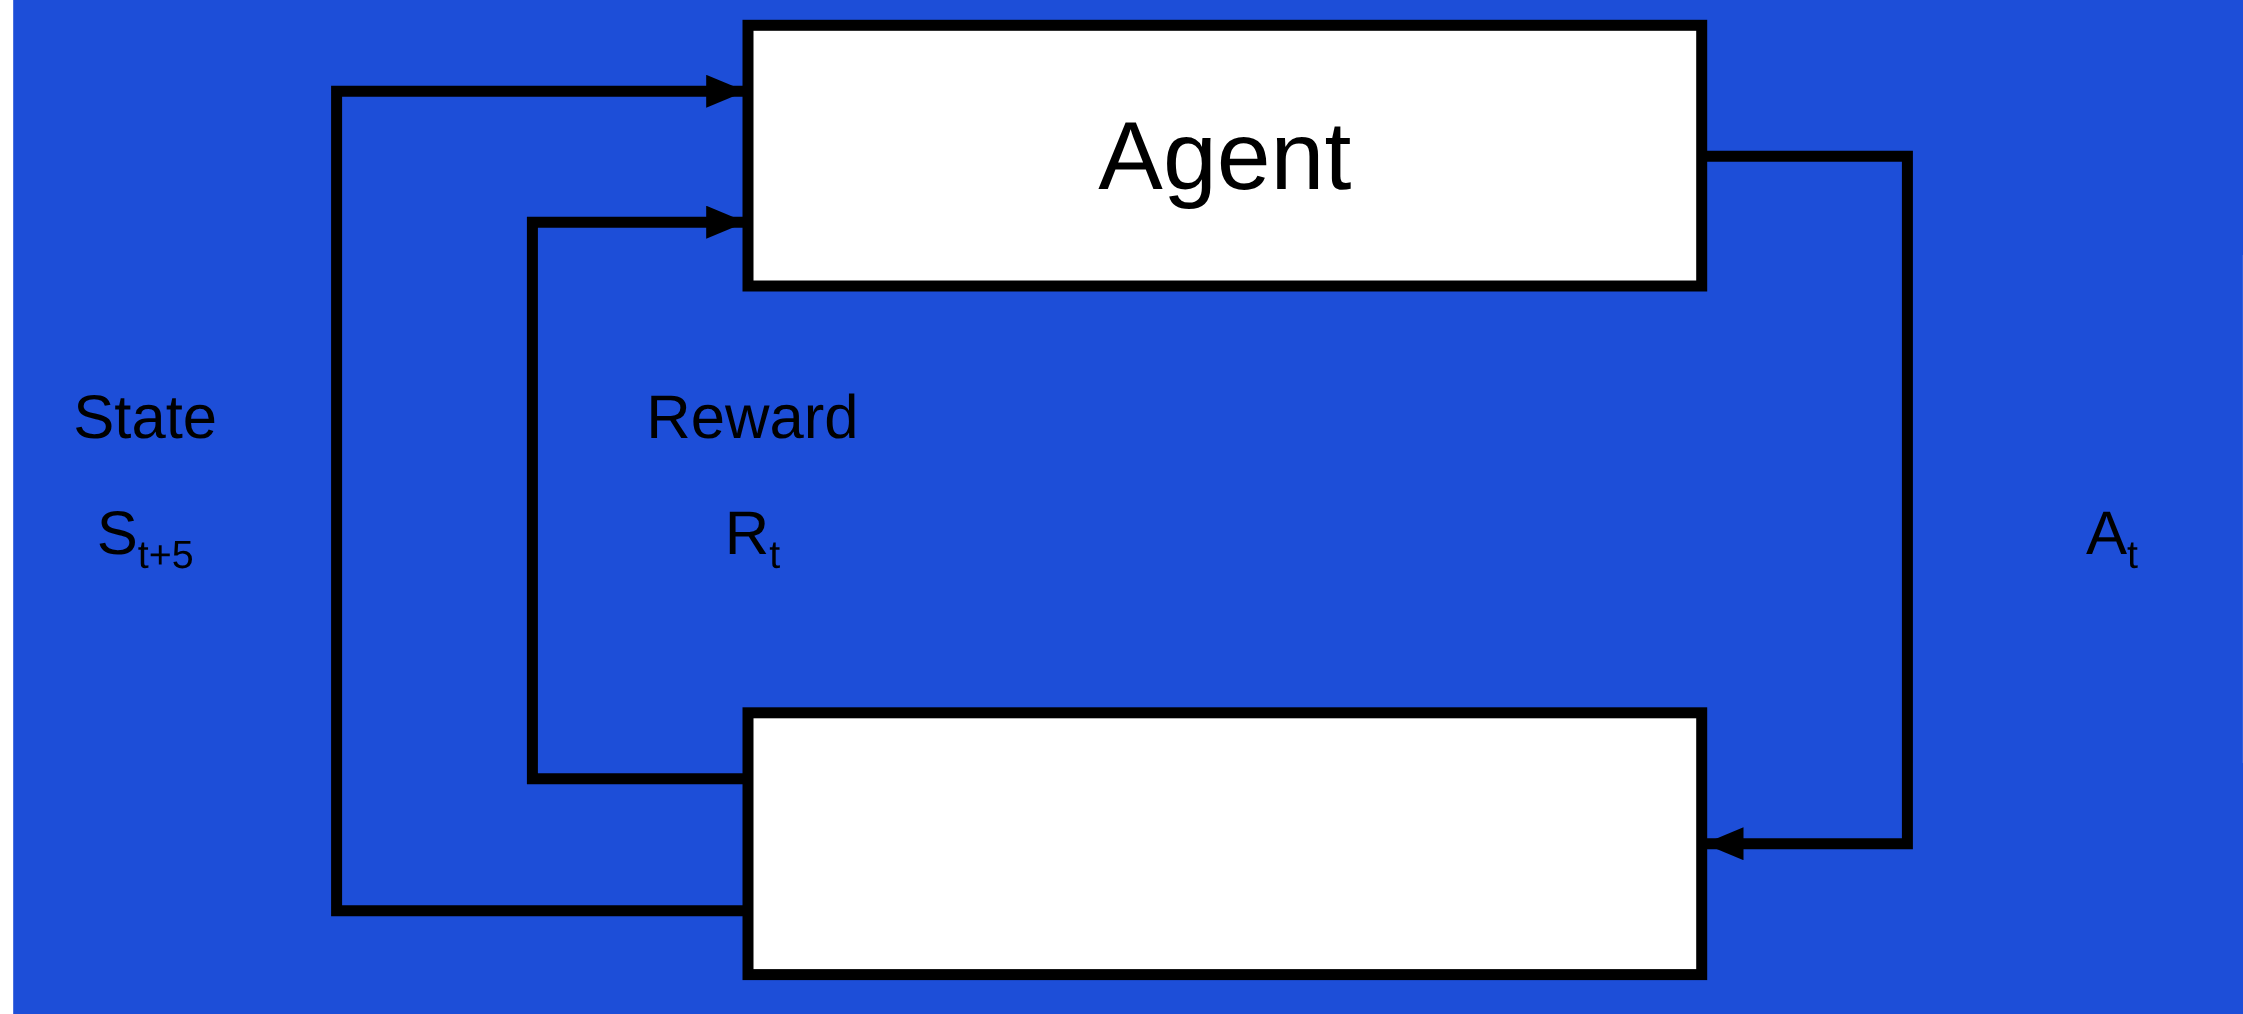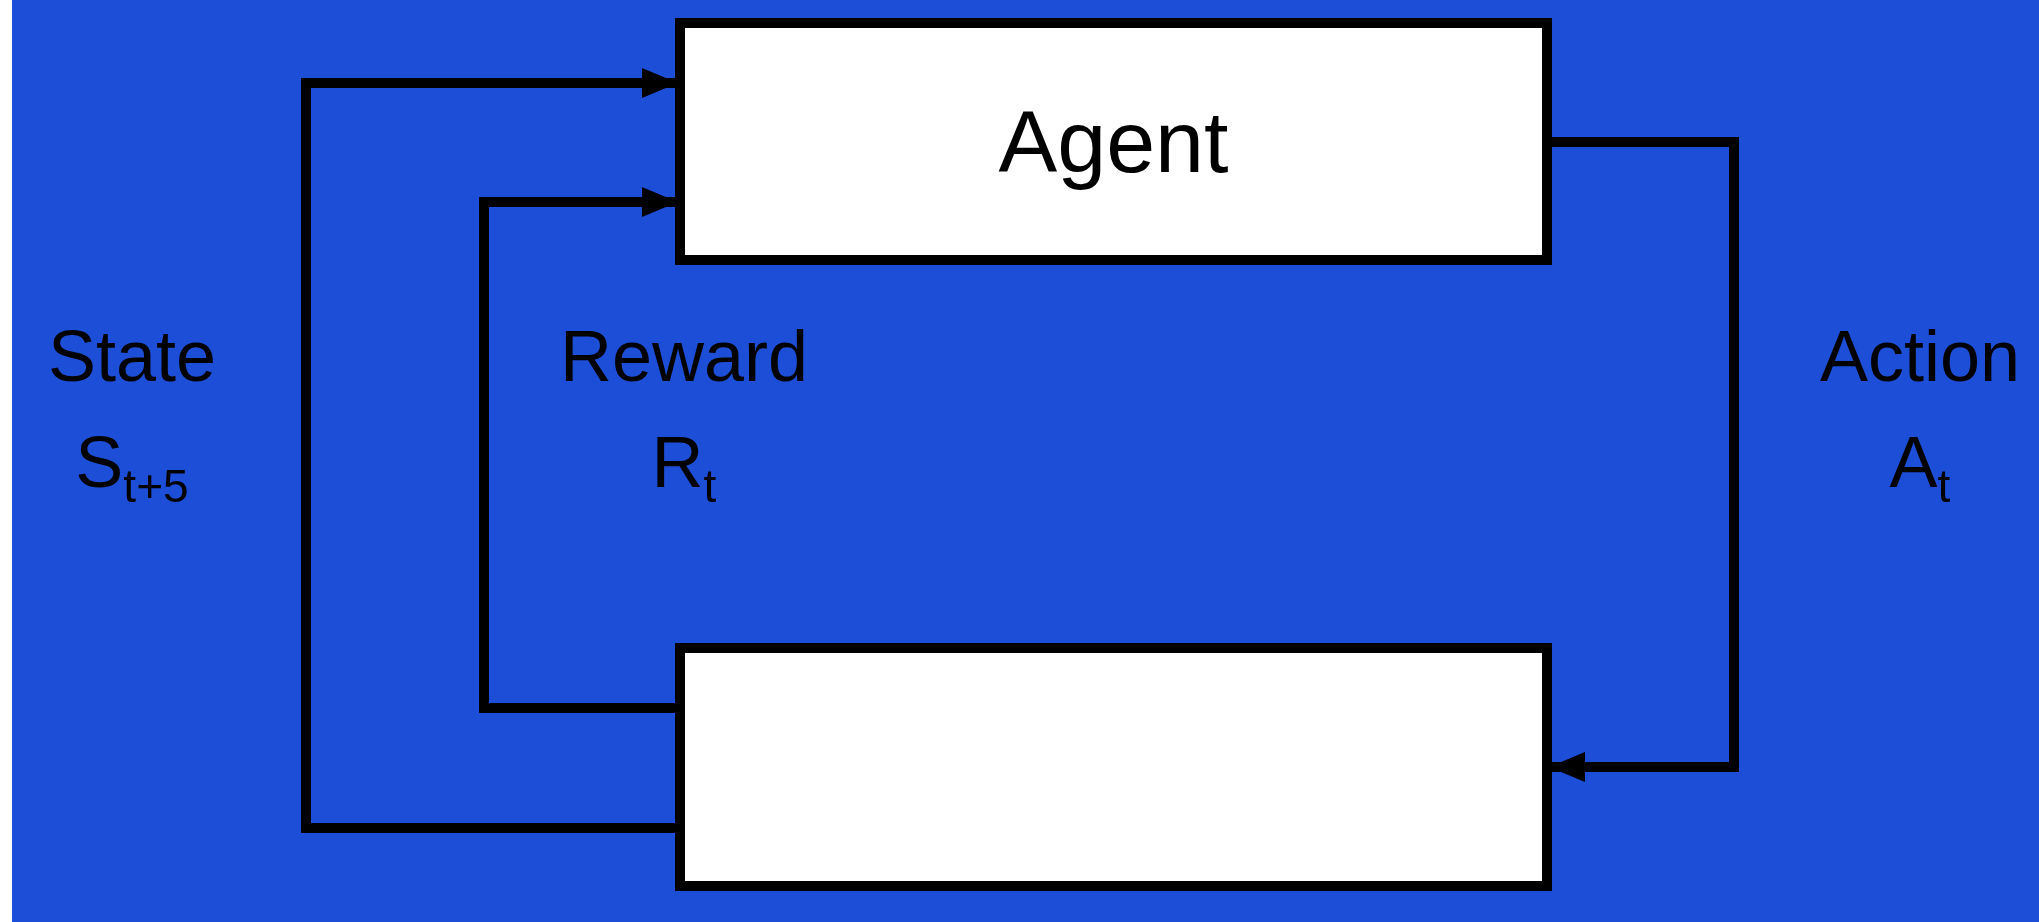--- a/index.html
+++ b/index.html
@@ -35,23 +35,23 @@
     white-space: nowrap;
   }
   .node-label.agent {
     left: 668px; top: 23px; width: 867px; height: 237px;
   }
   .node-label.environment {
     left: 668px; top: 648px; width: 867px; height: 238px;
   }
   .edge-label {
     position: absolute;
-    top: 303px;
+    top: 326px;
     text-align: center;
-    font-size: 72px;
+    font-size: 56px;
     line-height: 106px;
     white-space: nowrap;
   }
   .edge-label.state  { left: 0px;    width: 240px; }
   .edge-label.reward { left: 512px;  width: 320px; text-align: center; }
   .edge-label.action { left: 1748px; width: 320px; }
   .edge-label sub {
     font-size: 0.64em;
     line-height: 0;
   }
@@ -88,17 +88,17 @@
     <span>State</span><br>
     <span>S</span><sub>t+5</sub>
   </div>
 
   <div class="edge-label reward">
     <span>Reward</span><br>
     <span>R</span><sub>t</sub>
   </div>
 
   <div class="edge-label action">
-    <span>Action</span><br>
+    <br>
     <span>A</span><sub>t</sub>
   </div>
 
 </div>
 
 </body></html>

